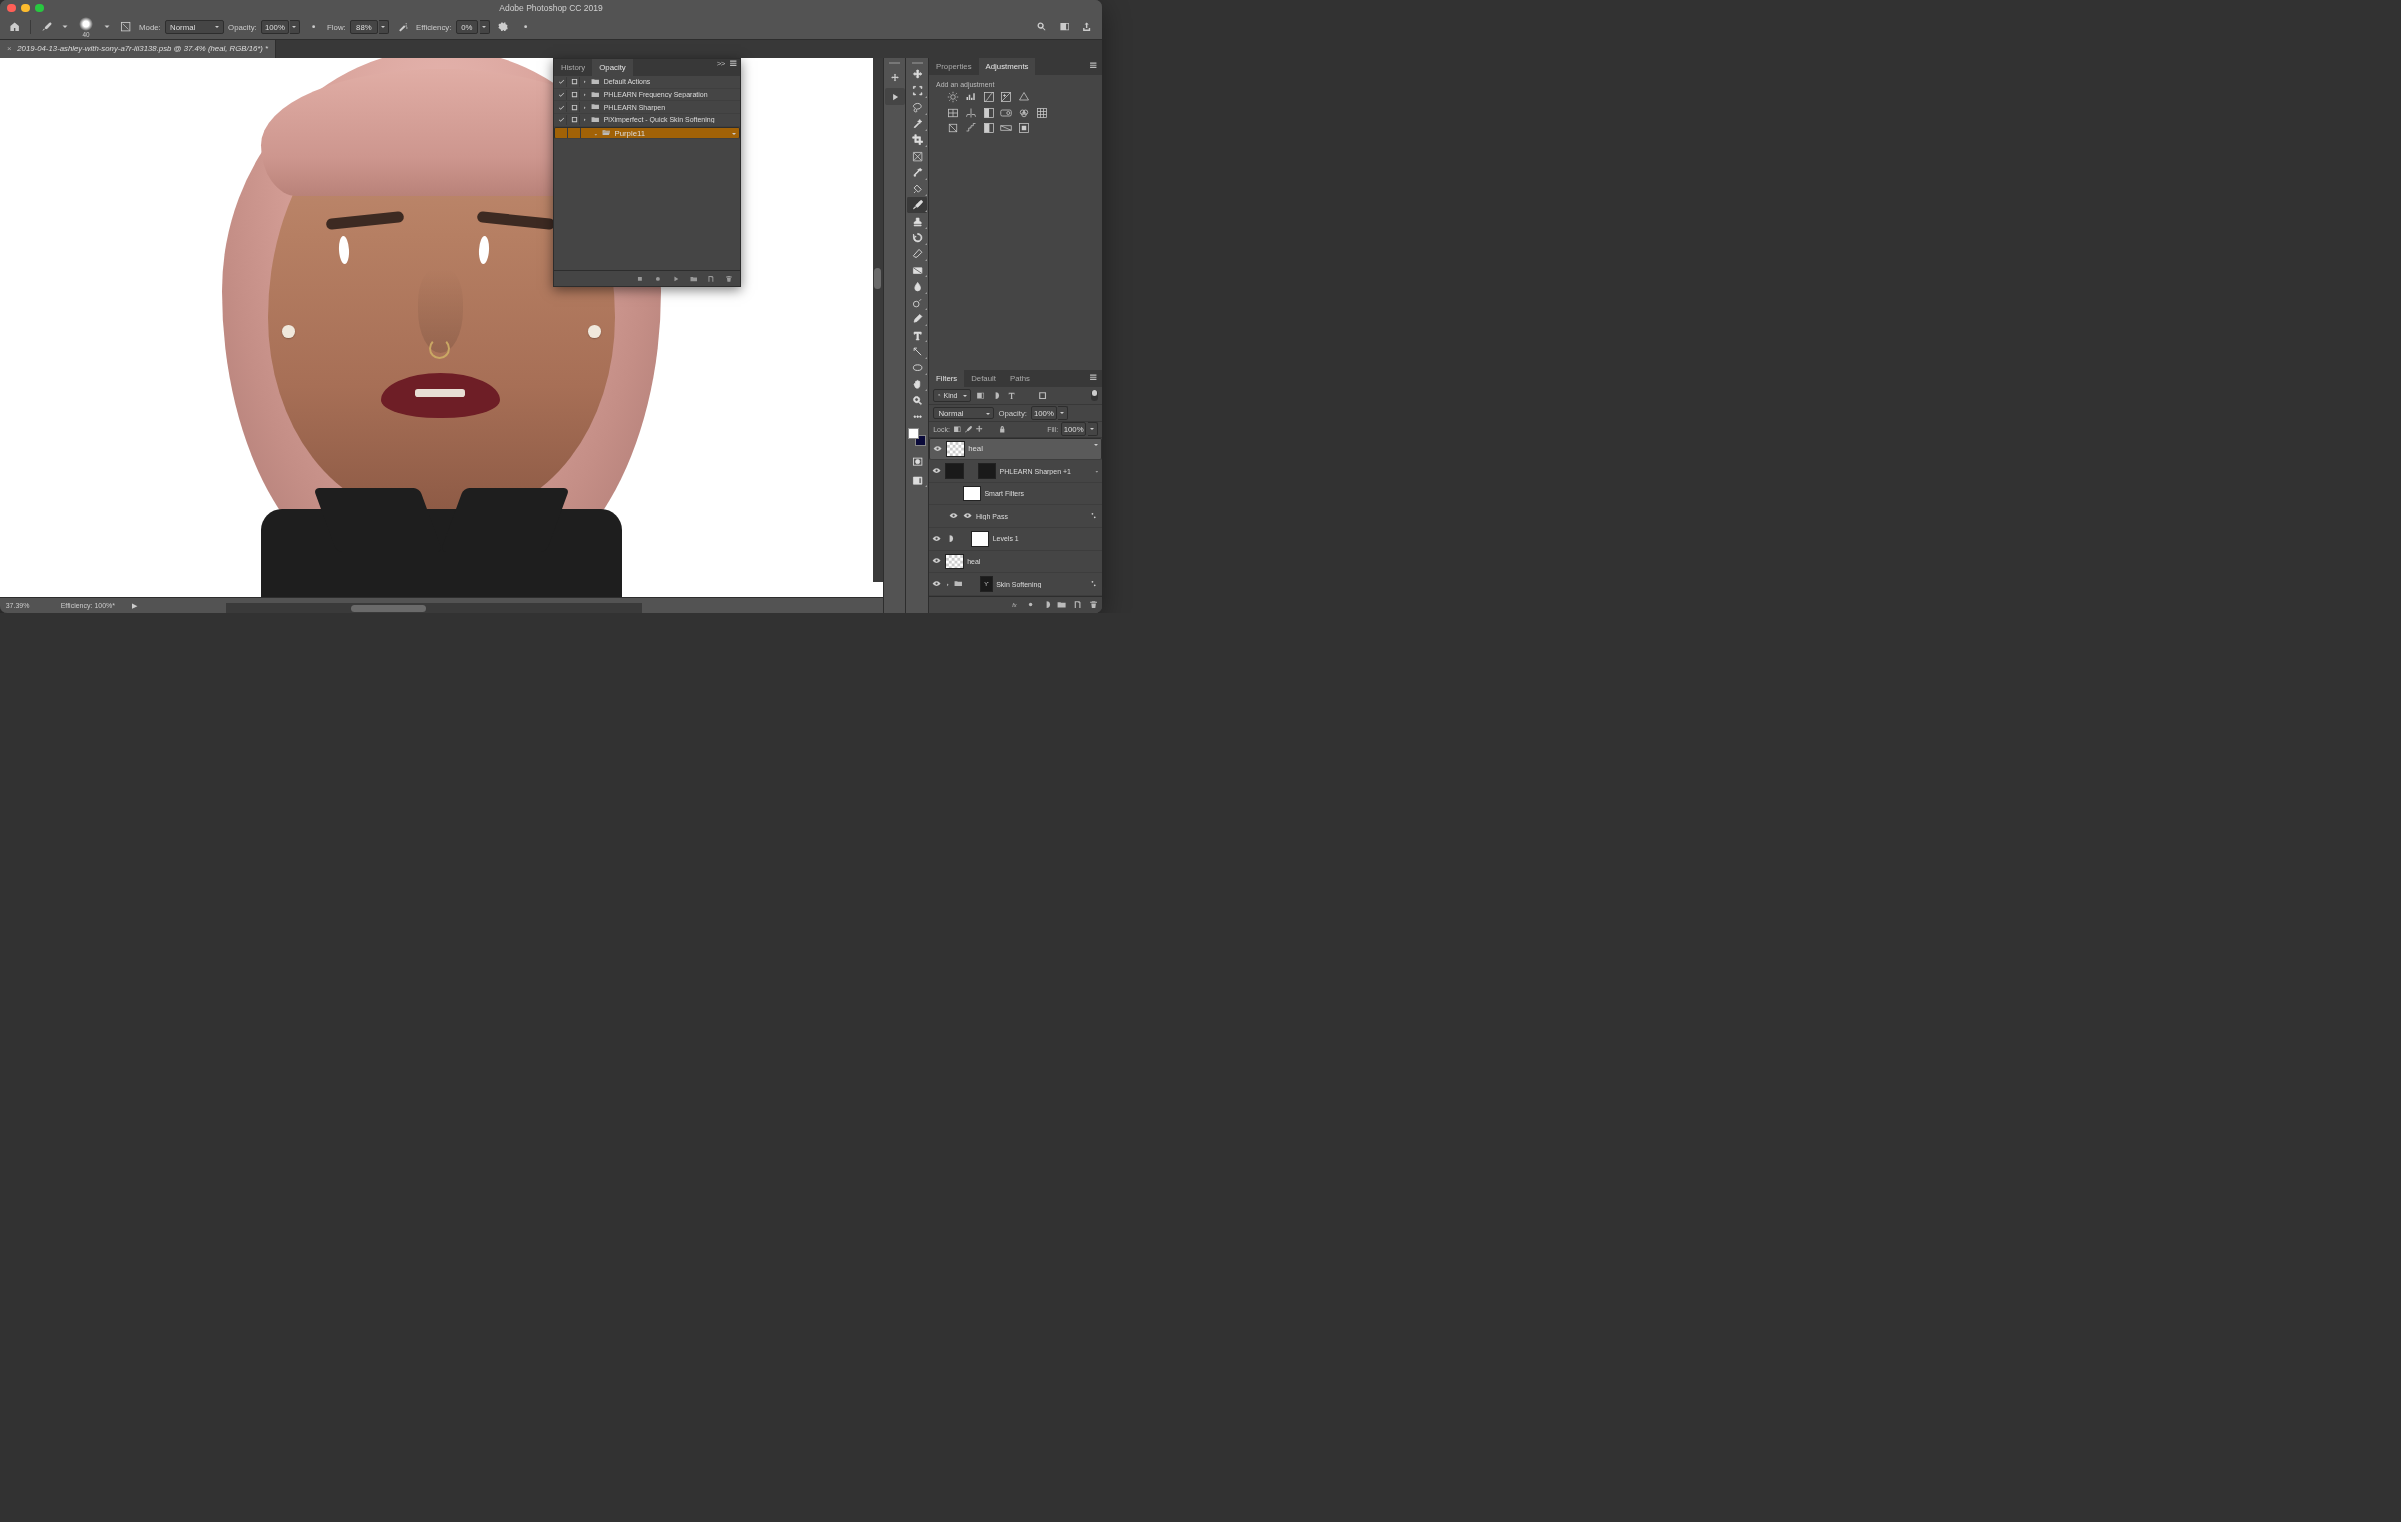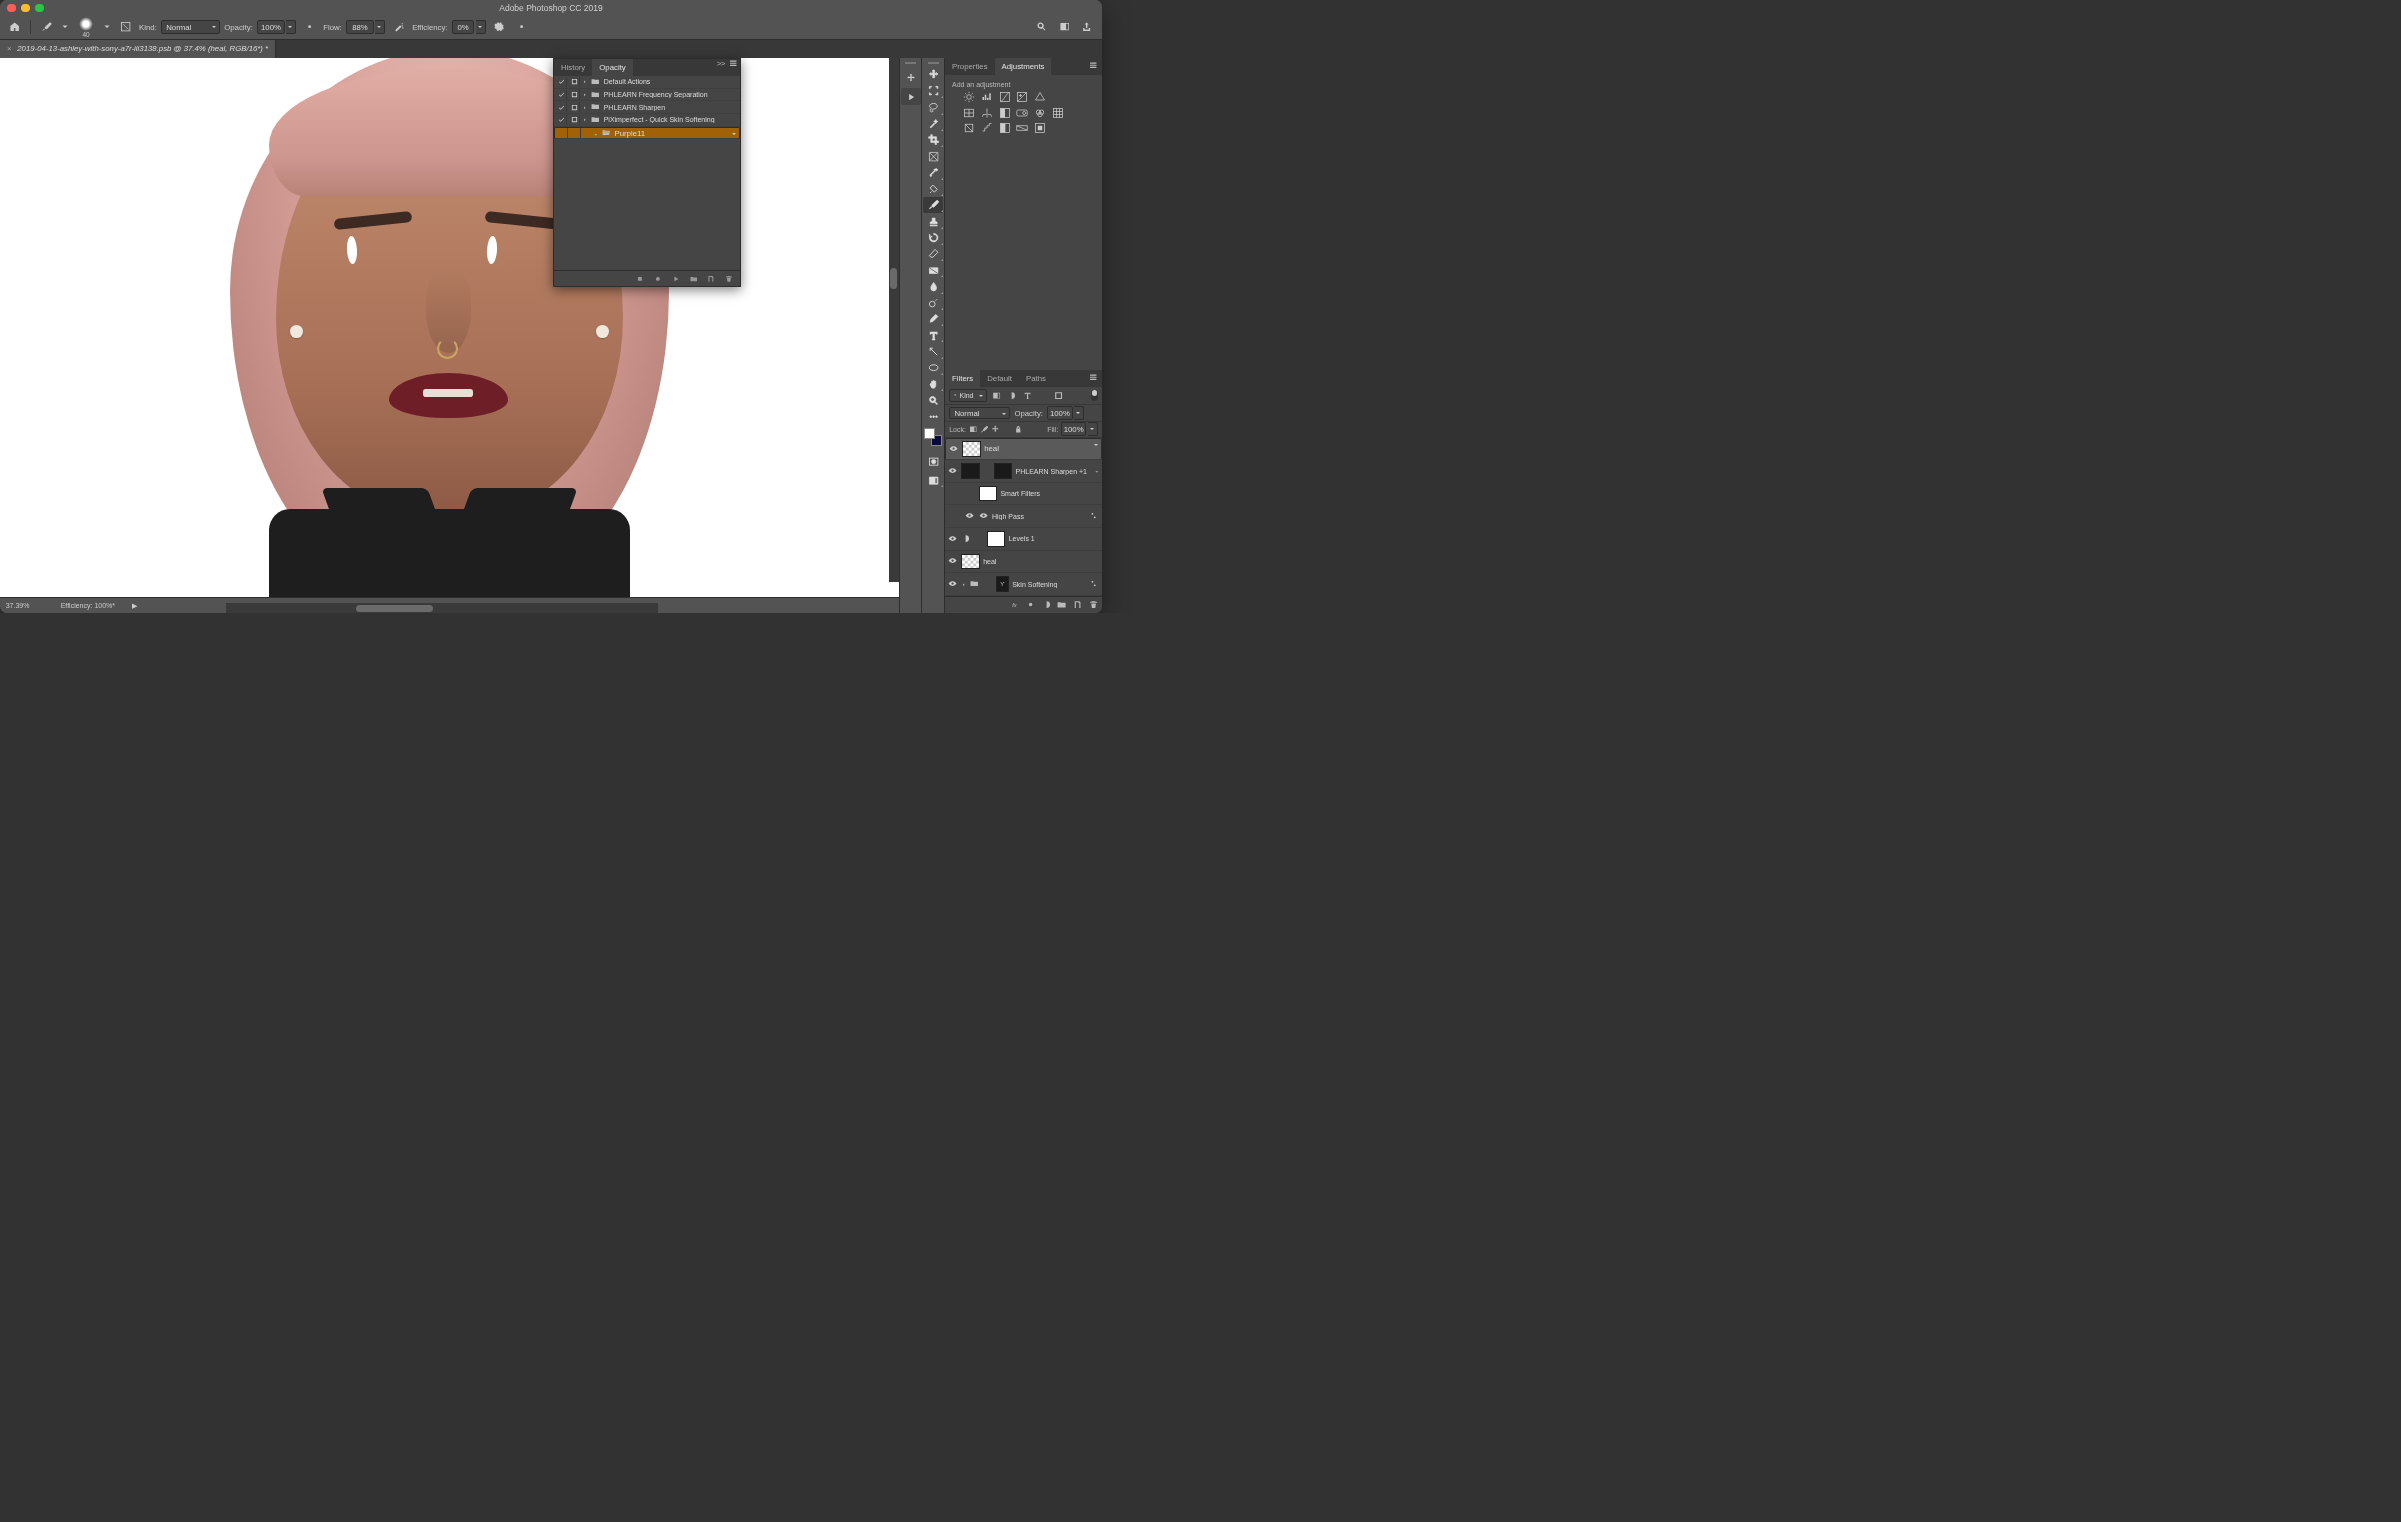--- a/index.html
+++ b/index.html
@@ -66,21 +66,21 @@
 .dockrec.active{background:#454545}
 .toolstrip{width:22.6px;background:#535353;border-left:0.7px solid #2d2d2d;display:flex;flex-direction:column;align-items:center;padding-top:2.8px}
 .toolbtn{width:20px;height:15.6px;display:flex;align-items:center;justify-content:center;cursor:pointer;position:relative;border-radius:1.4px;margin-bottom:0.7px}
 .toolbtn svg{width:11.3px;height:11.3px;fill:#ddd;stroke:#ddd}
 .toolbtn.active{background:#3a3a3a}
 .toolbtn::after{content:'';position:absolute;right:0.7px;bottom:0.7px;border:1.4px solid transparent;border-right-color:#999;border-bottom-color:#999;width:0;height:0}
 .toolbtn.nos::after{display:none}
 .fgswatch{width:18.4px;height:18.4px;position:relative;margin-top:2.8px}
 .fgswatch .bg{position:absolute;right:0;bottom:0;width:11.3px;height:11.3px;background:#0a0a3a;border:0.7px solid #888}
 .fgswatch .fg{position:absolute;left:0;top:0;width:11.3px;height:11.3px;background:#fff;border:0.7px solid #888}
-.panels{width:158px;background:#454545;border-left:0.7px solid #2d2d2d;display:flex;flex-direction:column}
+.panels{width:174px;background:#454545;border-left:0.7px solid #2d2d2d;display:flex;flex-direction:column}
 .panelhdr{height:17px;background:#383838;display:flex;align-items:center;font-size:7.8px;color:#aaa;position:relative}
 .ptab{padding:0 7px;height:17px;display:flex;align-items:center;cursor:pointer}
 .ptab.active{background:#454545;color:#e4e4e4}
 .pmenu{position:absolute;right:4.2px;top:3.5px;cursor:pointer}
 .pmenu svg{width:8.5px;height:8.5px;fill:#bbb}
 .adjust{padding:5.7px 7px;font-size:7px;color:#bbb}
 .adjrow{display:flex;gap:5.7px;margin:3.5px 0 3.5px 11.3px}
 .adjrow svg{width:12px;height:12px;fill:#ccc;cursor:pointer}
 .panelflex{flex:1}
 .layerspnl{display:flex;flex-direction:column;min-height:0;flex:1}
@@ -323,21 +323,21 @@
         <svg viewBox="0 0 14 16" width="10" height="11.3">
           <use href="#i-chev"></use>
         </svg>
       </div>
     <div class="icnbtn">
         <svg viewBox="0 0 16 16">
           <rect x="2" y="2" width="12" height="12" fill="none" stroke="#ccc" stroke-width="1.2"></rect>
           <path d="M4 4l8 8" stroke="#ccc"></path>
         </svg>
       </div>
-    <span class="lbl">Kind:</span>
+    <span class="lbl">Mode:</span>
     <div class="sel" style="width:59px">
         <span>Normal</span>
       </div>
     <span class="lbl">Opacity:</span>
     <div class="pct">
         <div class="pctin">100%</div>
         <div class="droparrow"></div>
       </div>
     <div class="icnbtn">
         <svg viewBox="0 0 16 16" width="11.3" height="11.3">

